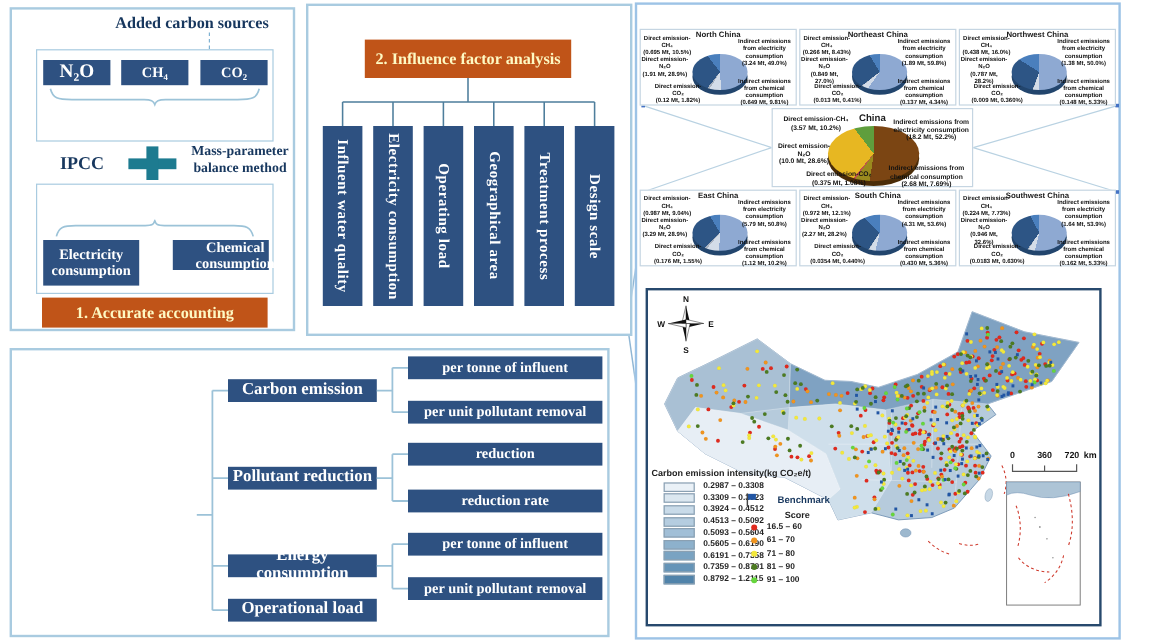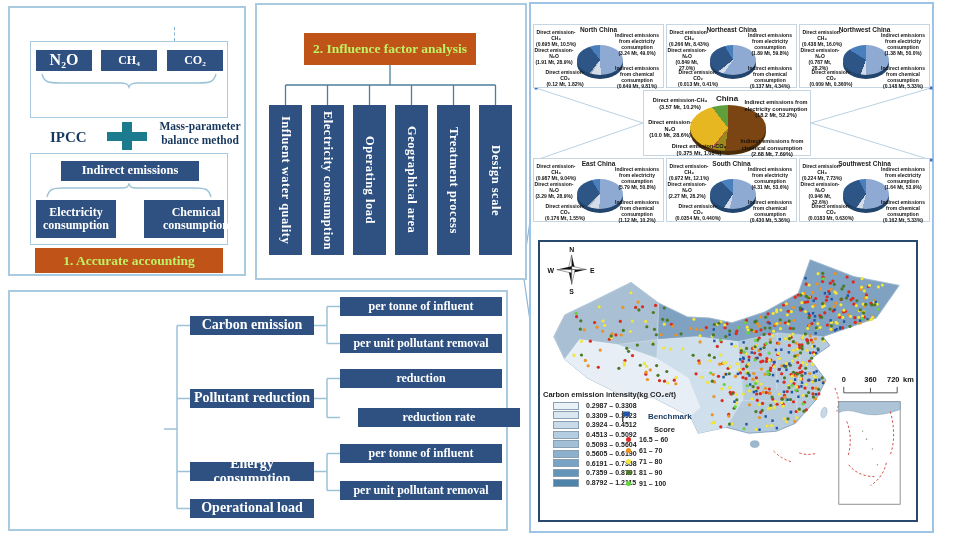--- a/index.html
+++ b/index.html
@@ -3,21 +3,21 @@
 <meta charset="utf-8">
 <style>
   html,body{margin:0;padding:0;}
   body{width:969px;height:536px;position:relative;background:#fff;overflow:hidden;
        font-family:"Liberation Serif",serif;color:#17375e;}
   .abs-svg{position:absolute;left:0;top:0;pointer-events:none;}
   .panel{position:absolute;background:#fff;border:2px solid #a9cbe0;box-sizing:border-box;}
   .navybox{position:absolute;background:#2e5181;color:#fff;font-weight:bold;
            display:flex;align-items:center;justify-content:center;text-align:center;
            box-sizing:border-box;line-height:1.05;}
-  .orangebox{position:absolute;background:#c05418;color:#bef264;font-weight:bold;
+  .orangebox{position:absolute;background:#c05418;color:#fef9c3;font-weight:bold;
            display:flex;align-items:center;justify-content:center;text-align:center;box-sizing:border-box;}
   .innerbox{position:absolute;border:1.5px solid #a9cbe0;box-sizing:border-box;background:#fff;}
   .hdr{position:absolute;font-weight:bold;font-size:13.5px;color:#17375e;}
   .dashline{position:absolute;border-left:1.6px dashed #7fb2d2;width:0;}
   .plusbar{position:absolute;background:#1d7b90;}
   
   .factor-bar{position:absolute;top:100px;width:33px;height:150px;background:#2e5181;
               display:flex;align-items:center;justify-content:center;}
   .factor-bar span{writing-mode:vertical-rl;color:#fff;font-weight:bold;font-size:12.5px;
               font-family:"Liberation Serif",serif;letter-spacing:.5px;}
@@ -52,46 +52,46 @@
 </style>
 </head>
 <body>
 
 <svg class="abs-svg" width="969" height="536">
   <line x1="563" y1="4" x2="523" y2="268" stroke="#8fb6d4" stroke-width="1.2"></line>
   <line x1="523" y1="272" x2="560" y2="531" stroke="#8fb6d4" stroke-width="1.2"></line>
 </svg>
 
 <div class="panel" id="panel1" style="left:8px;top:6px;width:238px;height:270px;">
+  <div class="hdr" style="left:64px;top:3px;width:172px;text-align:center;">Added carbon sources</div>
   <div class="dashline" style="left:164px;top:19px;height:14px;"></div>
 
   <div class="innerbox" style="left:20px;top:33px;width:198px;height:77px;">
     <div class="navybox" style="left:5px;top:8px;width:56px;height:21px;font-size:16px;">N₂O</div>
     <div class="navybox" style="left:70px;top:8px;width:56px;height:21px;font-size:12px;">CH₄</div>
     <div class="navybox" style="left:136px;top:8px;width:56px;height:21px;font-size:12px;">CO₂</div>
     <svg class="abs-svg" style="left:9px;top:31px;" width="180" height="16">
       <path d="M2,1 C4,9 8,10 20,10 H80 C86,10 88,11 89,14 C90,11 92,10 98,10 H158 C170,10 174,9 176,1" stroke="#9cc3d8" stroke-width="1.4" fill="none"></path>
     </svg>
   </div>
 
   <div class="hdr" style="left:40px;top:121px;font-size:15px;">IPCC</div>
   <div class="plusbar" style="left:97px;top:124px;width:40px;height:9px;"></div>
   <div class="plusbar" style="left:112px;top:114px;width:10px;height:28px;"></div>
   <div class="hdr" style="left:142px;top:112px;width:96px;font-size:11.5px;line-height:1.2;text-align:center;">
     <span>Mass-parameter</span><br>
     <span>balance method</span>
   </div>
 
   <div class="innerbox" style="left:20px;top:145px;width:198px;height:92px;">
-    <div class="navybox" style="left:30px;top:7px;width:138px;height:20px;font-size:12.5px;">Indirect emissions</div>
     <svg class="abs-svg" style="left:14px;top:29px;" width="170" height="16">
       <path d="M2,14 C4,6 8,5 18,5 H76 C82,5 83,4 84,1 C85,4 86,5 92,5 H150 C160,5 164,6 166,14" stroke="#9cc3d8" stroke-width="1.4" fill="none"></path>
     </svg>
     <div class="navybox" style="left:5px;top:46px;width:80px;height:38px;font-size:12px;">Electricity consumption</div>
-    <div class="navybox" style="left:113px;top:46px;width:80px;height:38px;font-size:12px;padding-left:24px;">Chemical consumption</div>
+    <div class="navybox" style="left:113px;top:46px;width:80px;height:25px;font-size:12px;padding-left:24px;">Chemical consumption</div>
   </div>
 
   <div class="orangebox" style="left:25px;top:240px;width:188px;height:25px;font-size:13.5px;">1. Accurate accounting</div>
 </div>
 
 <div class="panel" id="panel2" style="left:255px;top:3px;width:272px;height:277px;">
   <div class="orangebox" style="left:47px;top:28px;width:172px;height:32px;font-size:13.5px;">2. Influence factor analysis</div>
   <div id="factor-bars">
       <div class="factor-bar" style="left: 12px;">
         <span>Influent water quality</span>
@@ -117,21 +117,21 @@
     </svg>
   </div>
 
 <div class="panel" id="panel3" style="left:8px;top:290px;width:500px;height:241px;">
   <div id="assessment-rows">
       <div class="navybox cat-box" style="left: 180px; top: 24px;">Carbon emission</div>
       <div class="navybox res-box" style="left: 330px; top: 5px;">per tonne of influent</div>
       <div class="navybox res-box" style="left: 330px; top: 42px;">per unit pollutant removal</div>
       <div class="navybox cat-box" style="left: 180px; top: 97px;">Pollutant reduction</div>
       <div class="navybox res-box" style="left: 330px; top: 77px;">reduction</div>
-      <div class="navybox res-box" style="left: 348px; top: 116px;">reduction rate</div>
+      <div class="navybox res-box" style="left: 330px; top: 116px;">reduction rate</div>
       <div class="navybox cat-box" style="left: 180px; top: 170px;">Energy consumption</div>
       <div class="navybox res-box" style="left: 330px; top: 152px;">per tonne of influent</div>
       <div class="navybox res-box" style="left: 330px; top: 189px;">per unit pollutant removal</div>
       <div class="navybox cat-box" style="left: 180px; top: 207px;">Operational load</div>
     </div>
 <svg class="abs-svg" width="500" height="241">
       <path d="M154,137 H167 M167,33.5 V216.5 M167,33.5 H180 M304,33.5 H317 M317,14.5 V51.5 M317,14.5 H330 M317,51.5 H330 M167,106.5 H180 M304,106.5 H317 M317,86.5 V125.5 M317,86.5 H330 M317,125.5 H330 M167,179.5 H180 M304,179.5 H317 M317,161.5 V198.5 M317,161.5 H330 M317,198.5 H330 M167,216.5 H180" stroke="#9cc2d8" stroke-width="1.5" fill="none"></path>
     </svg>
   </div>
 

